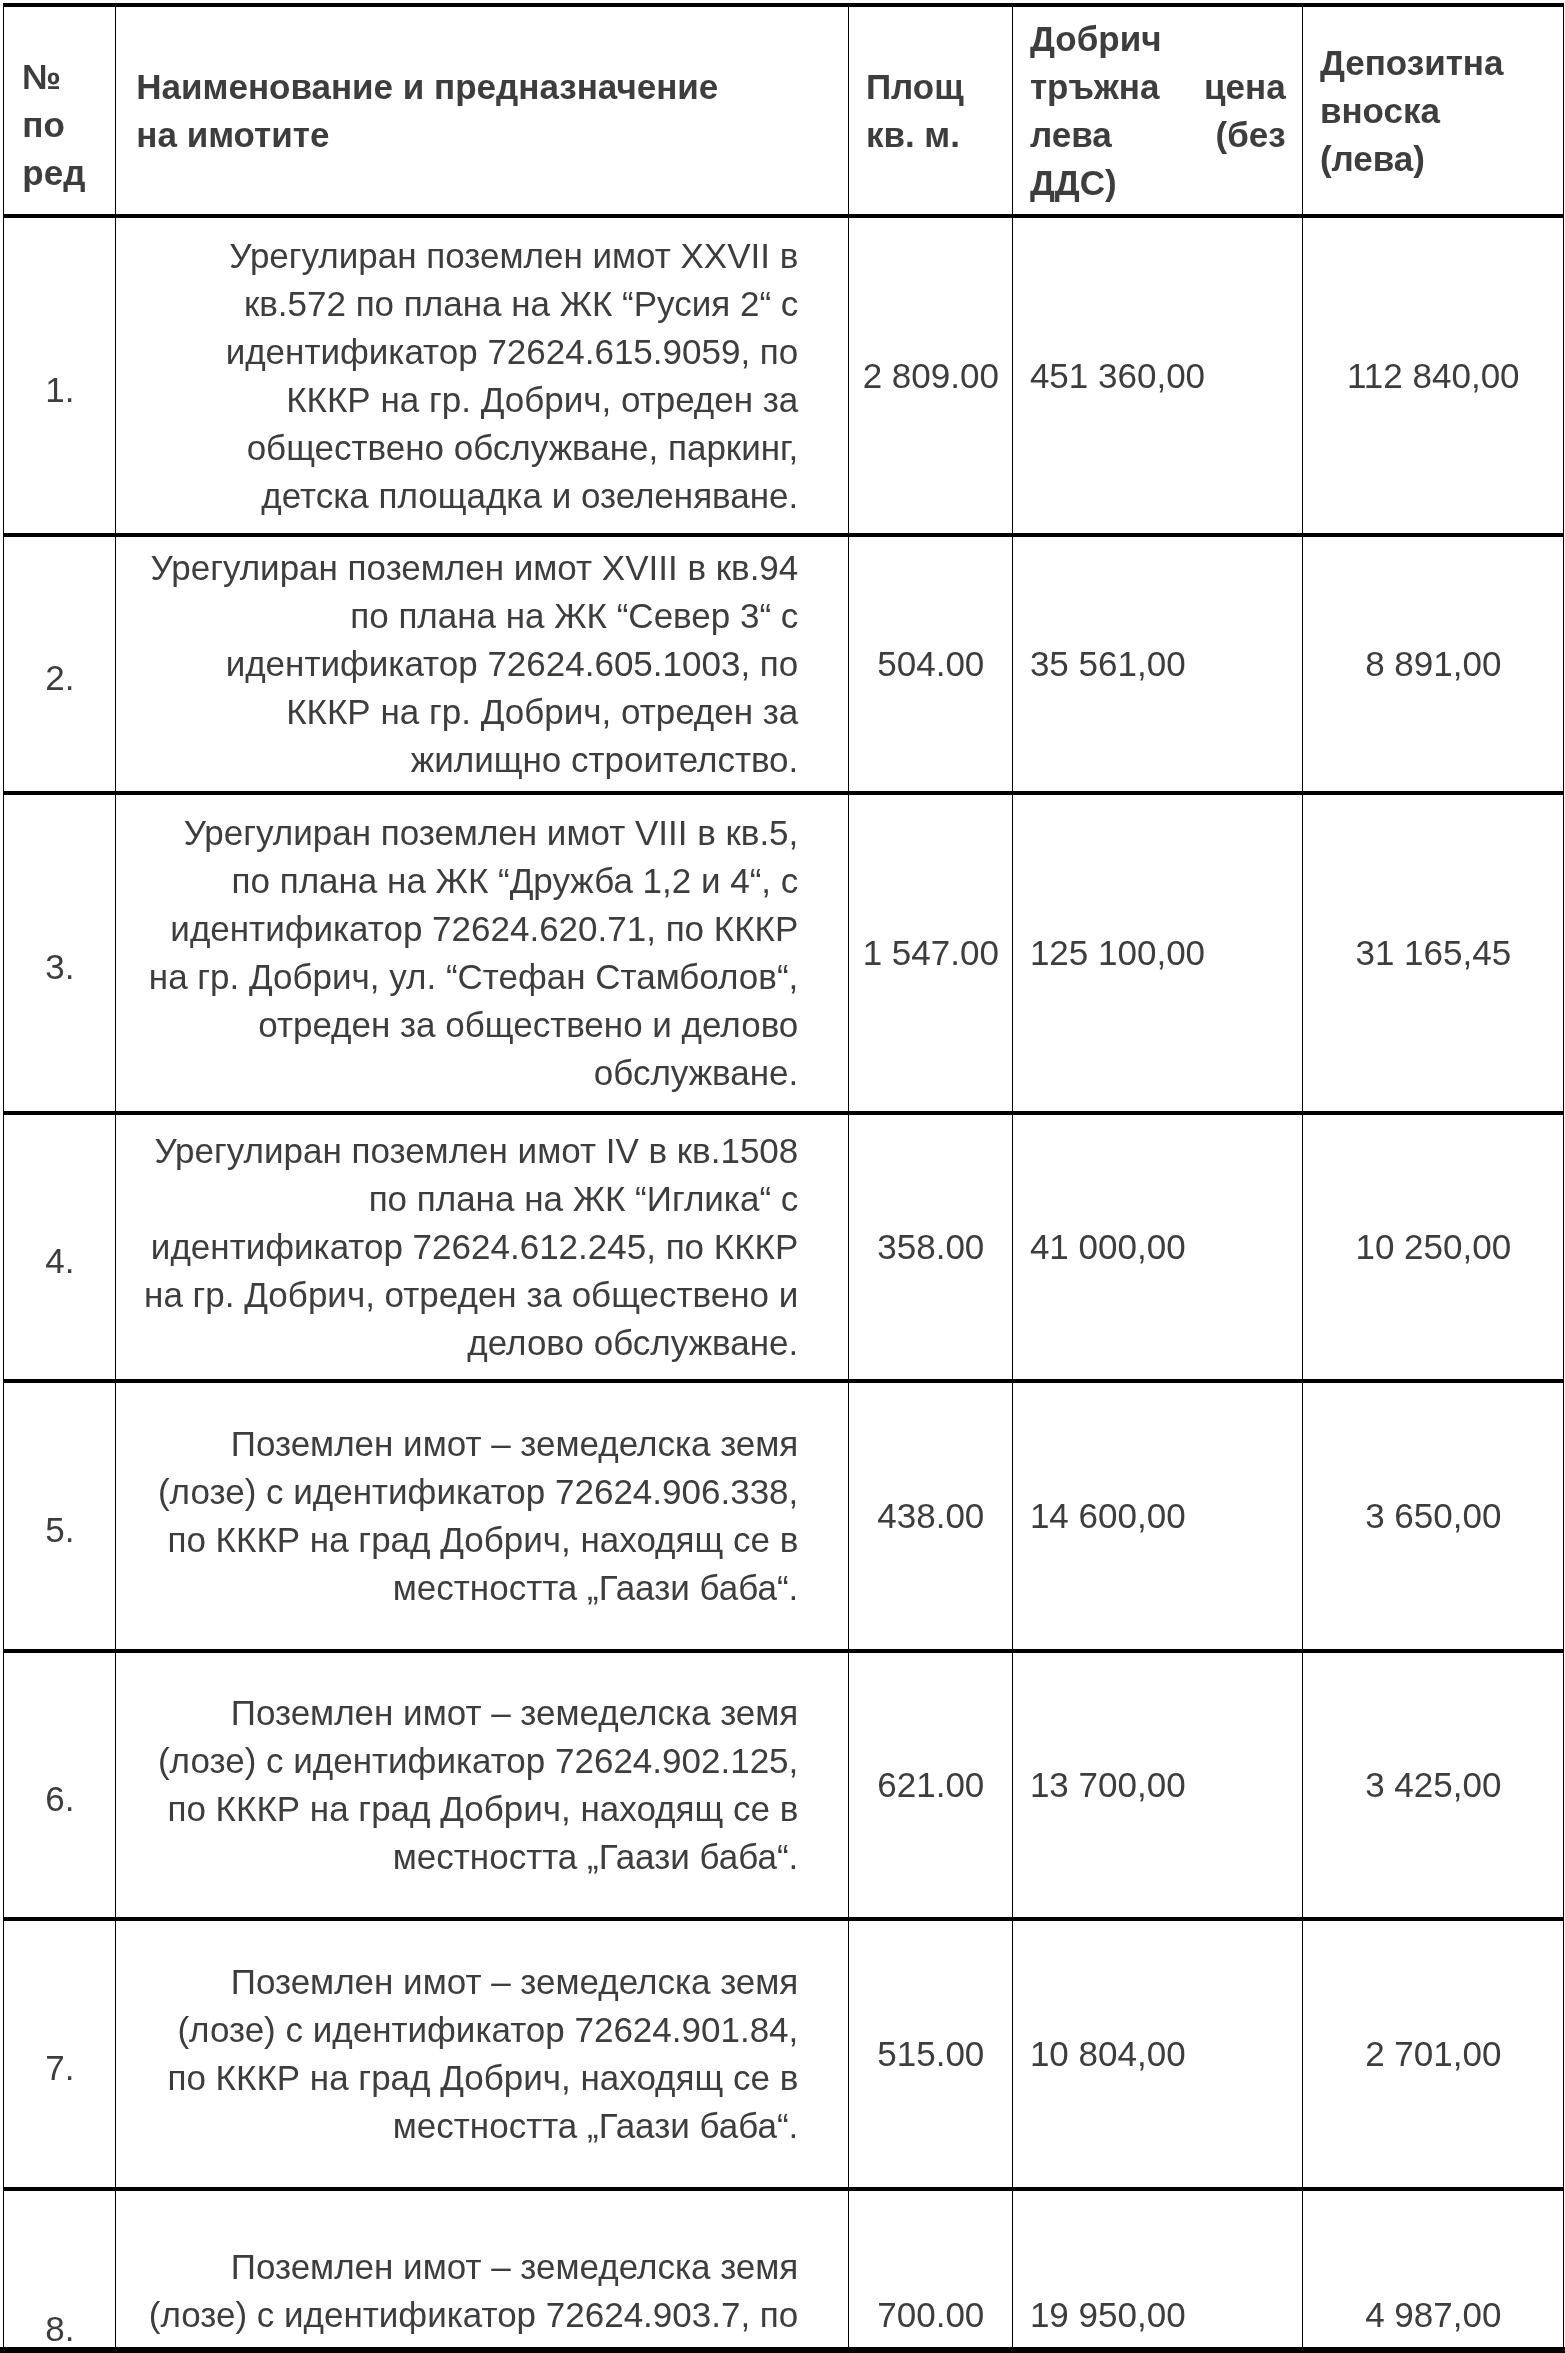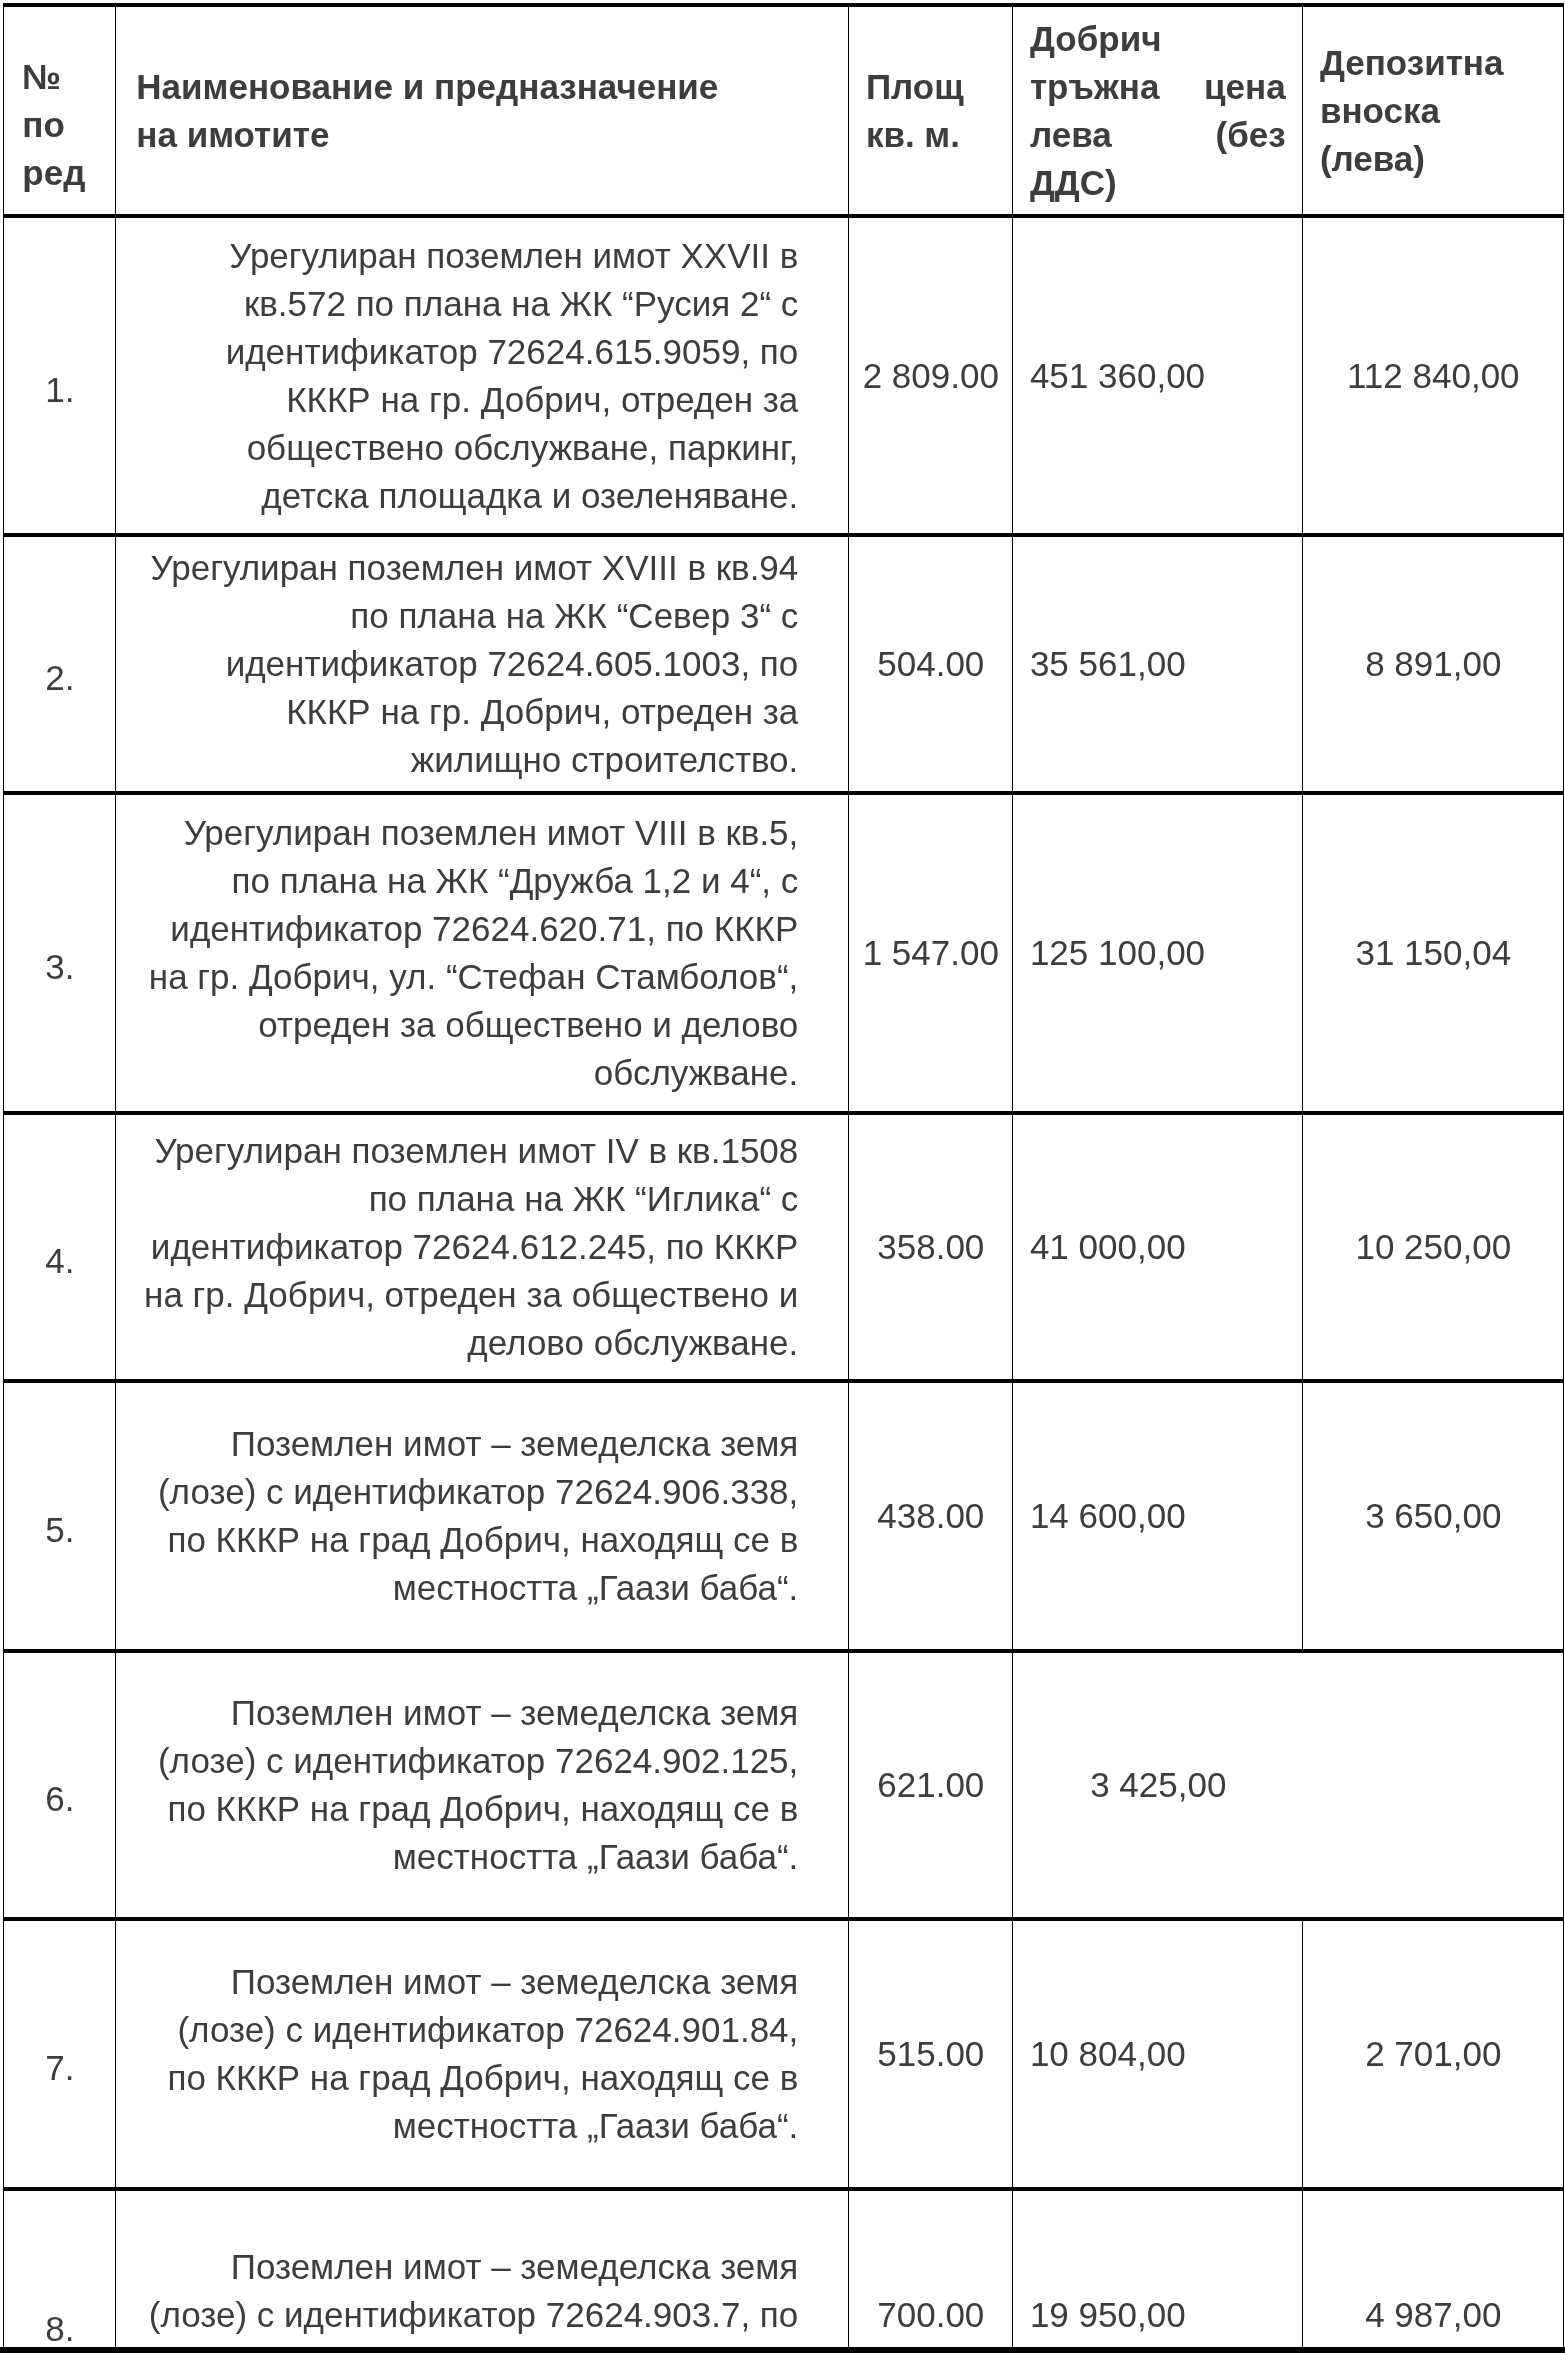--- a/index.html
+++ b/index.html
@@ -150,21 +150,21 @@
     <div class="td c2">
         <span class="cin">Урегулиран поземлен имот VIII в кв.5, по плана на ЖК “Дружба 1,2 и 4“, с идентификатор 72624.620.71, по КККР на гр. Добрич, ул. “Стефан Стамболов“, отреден за обществено и делово обслужване.</span>
       </div>
     <div class="td c3">
         <span class="cin">1 547.00</span>
       </div>
     <div class="td c4">
         <span class="cin">125 100,00</span>
       </div>
     <div class="td c5">
-        <span class="cin">31 150,04</span>
+        <span class="cin">31 165,45</span>
       </div>
   </div>
 
   <div class="tr r4">
     <div class="td c1">
         <span class="cin">4.</span>
       </div>
     <div class="td c2">
         <span class="cin">Урегулиран поземлен имот IV в кв.1508 по плана на ЖК “Иглика“ с идентификатор 72624.612.245, по КККР на гр. Добрич, отреден за обществено и делово обслужване.</span>
       </div>
@@ -200,20 +200,23 @@
   <div class="tr r6">
     <div class="td c1">
         <span class="cin">6.</span>
       </div>
     <div class="td c2">
         <span class="cin">Поземлен имот – земеделска земя (лозе) с идентификатор 72624.902.125, по КККР на град Добрич, находящ се в местността „Гаази баба“.</span>
       </div>
     <div class="td c3">
         <span class="cin">621.00</span>
       </div>
+    <div class="td c4">
+        <span class="cin">13 700,00</span>
+      </div>
     <div class="td c5">
         <span class="cin">3 425,00</span>
       </div>
   </div>
 
   <div class="tr r7">
     <div class="td c1">
         <span class="cin">7.</span>
       </div>
     <div class="td c2">

